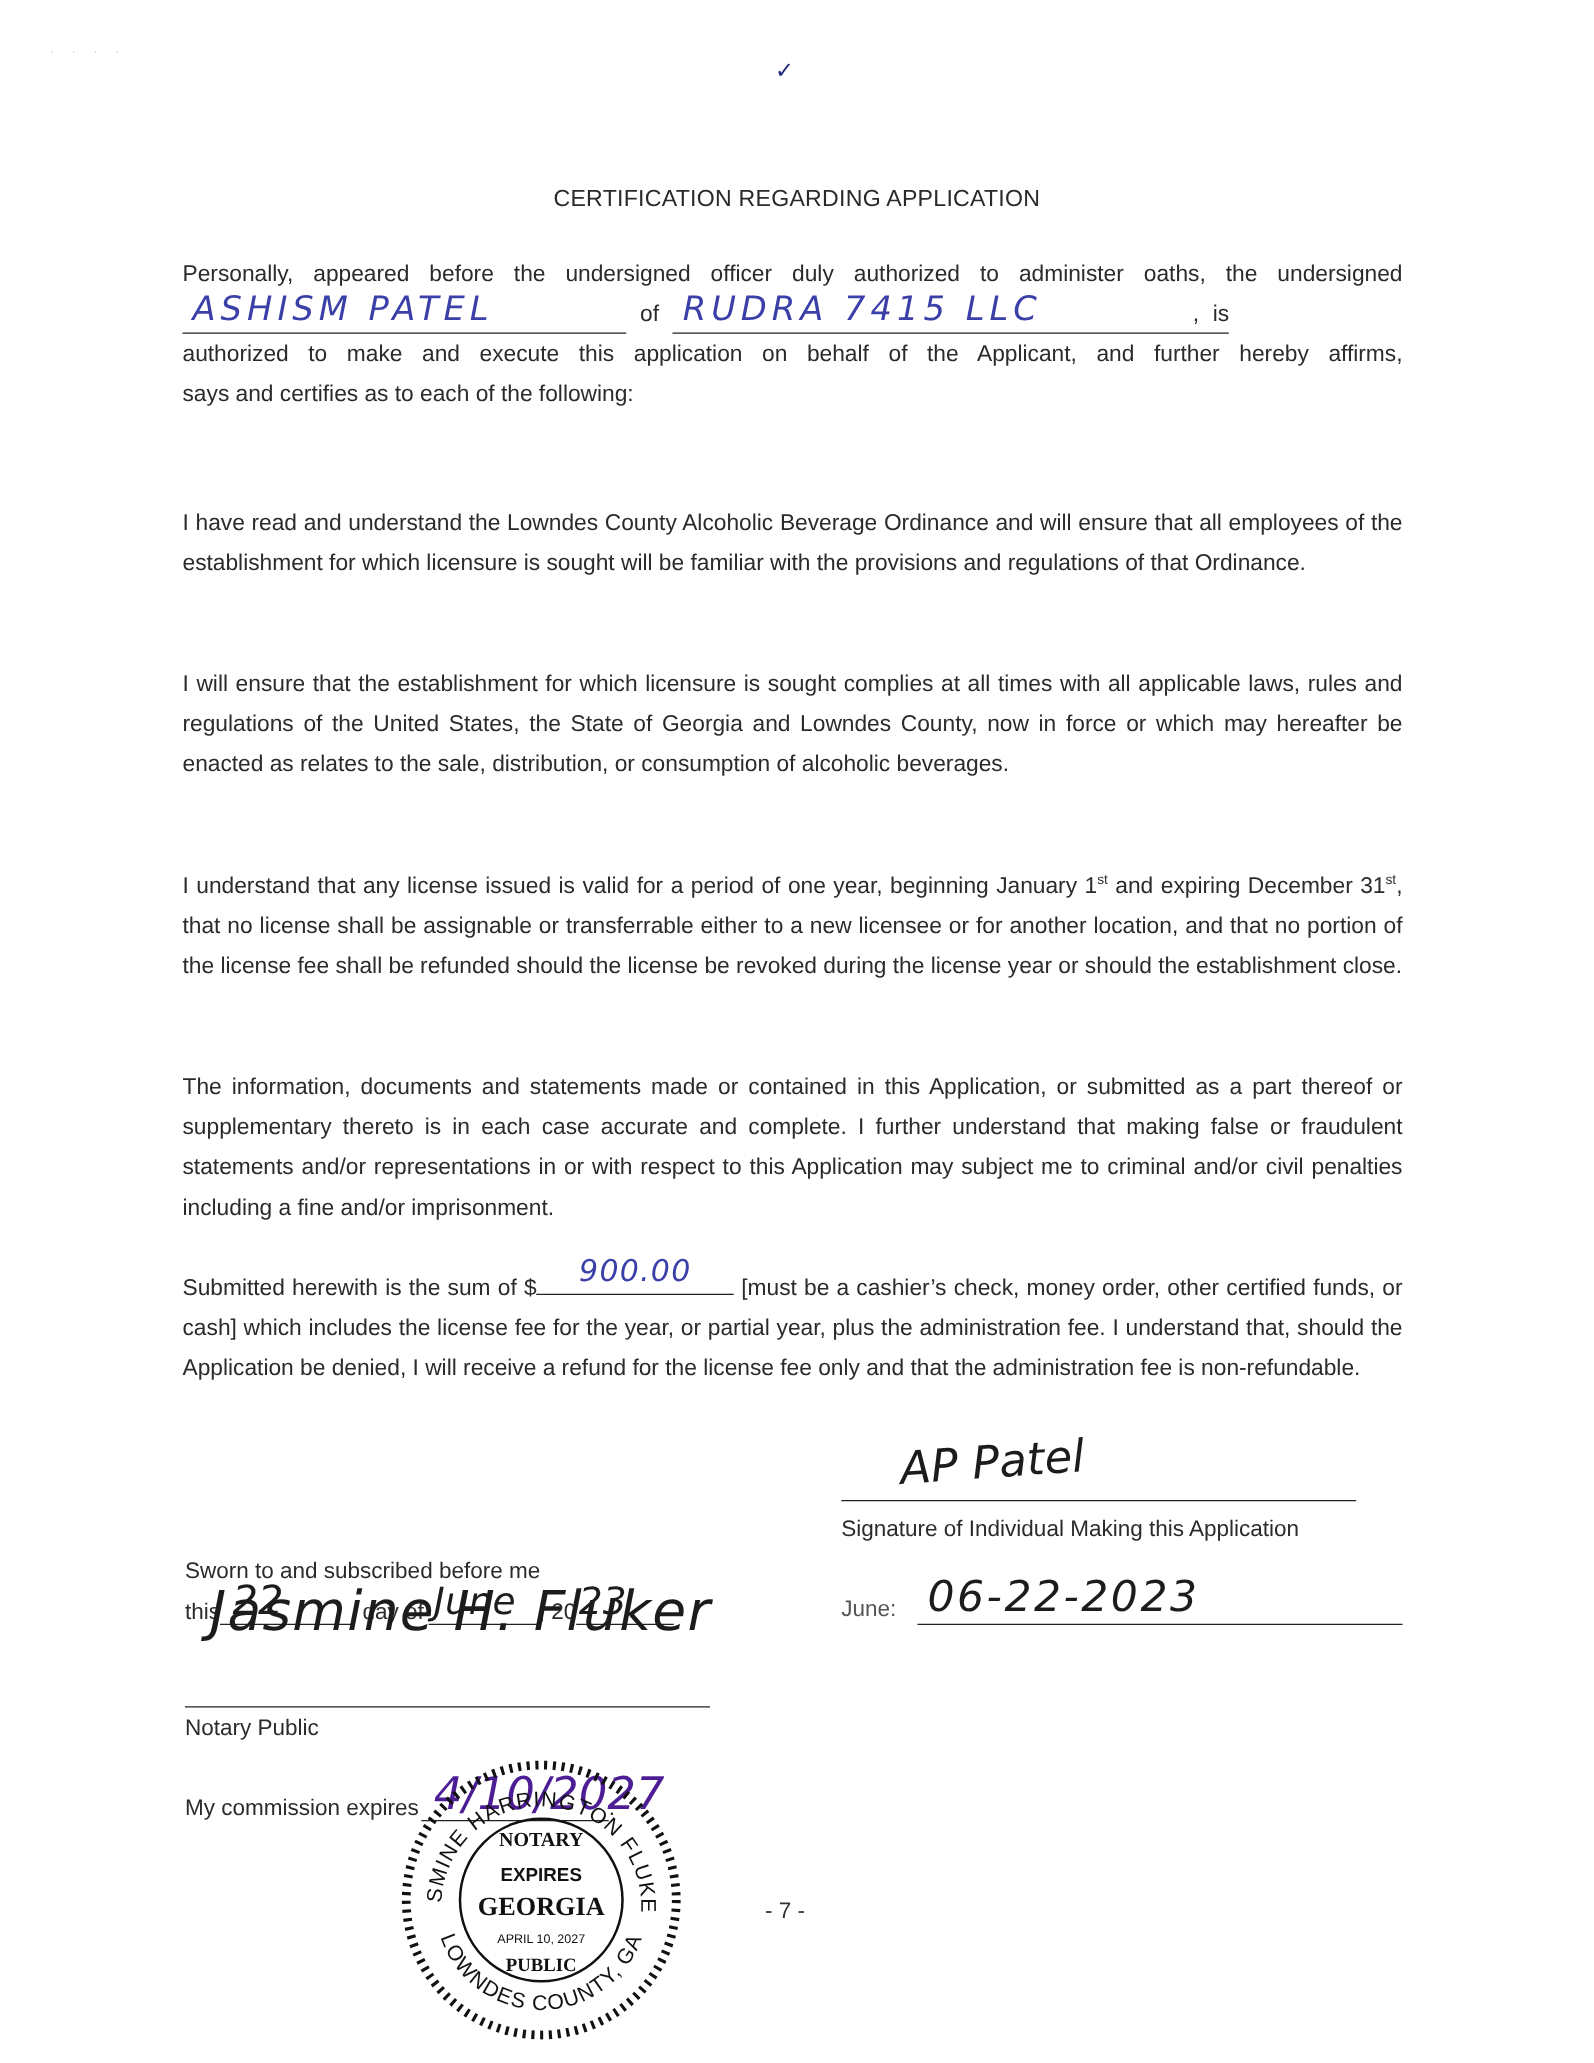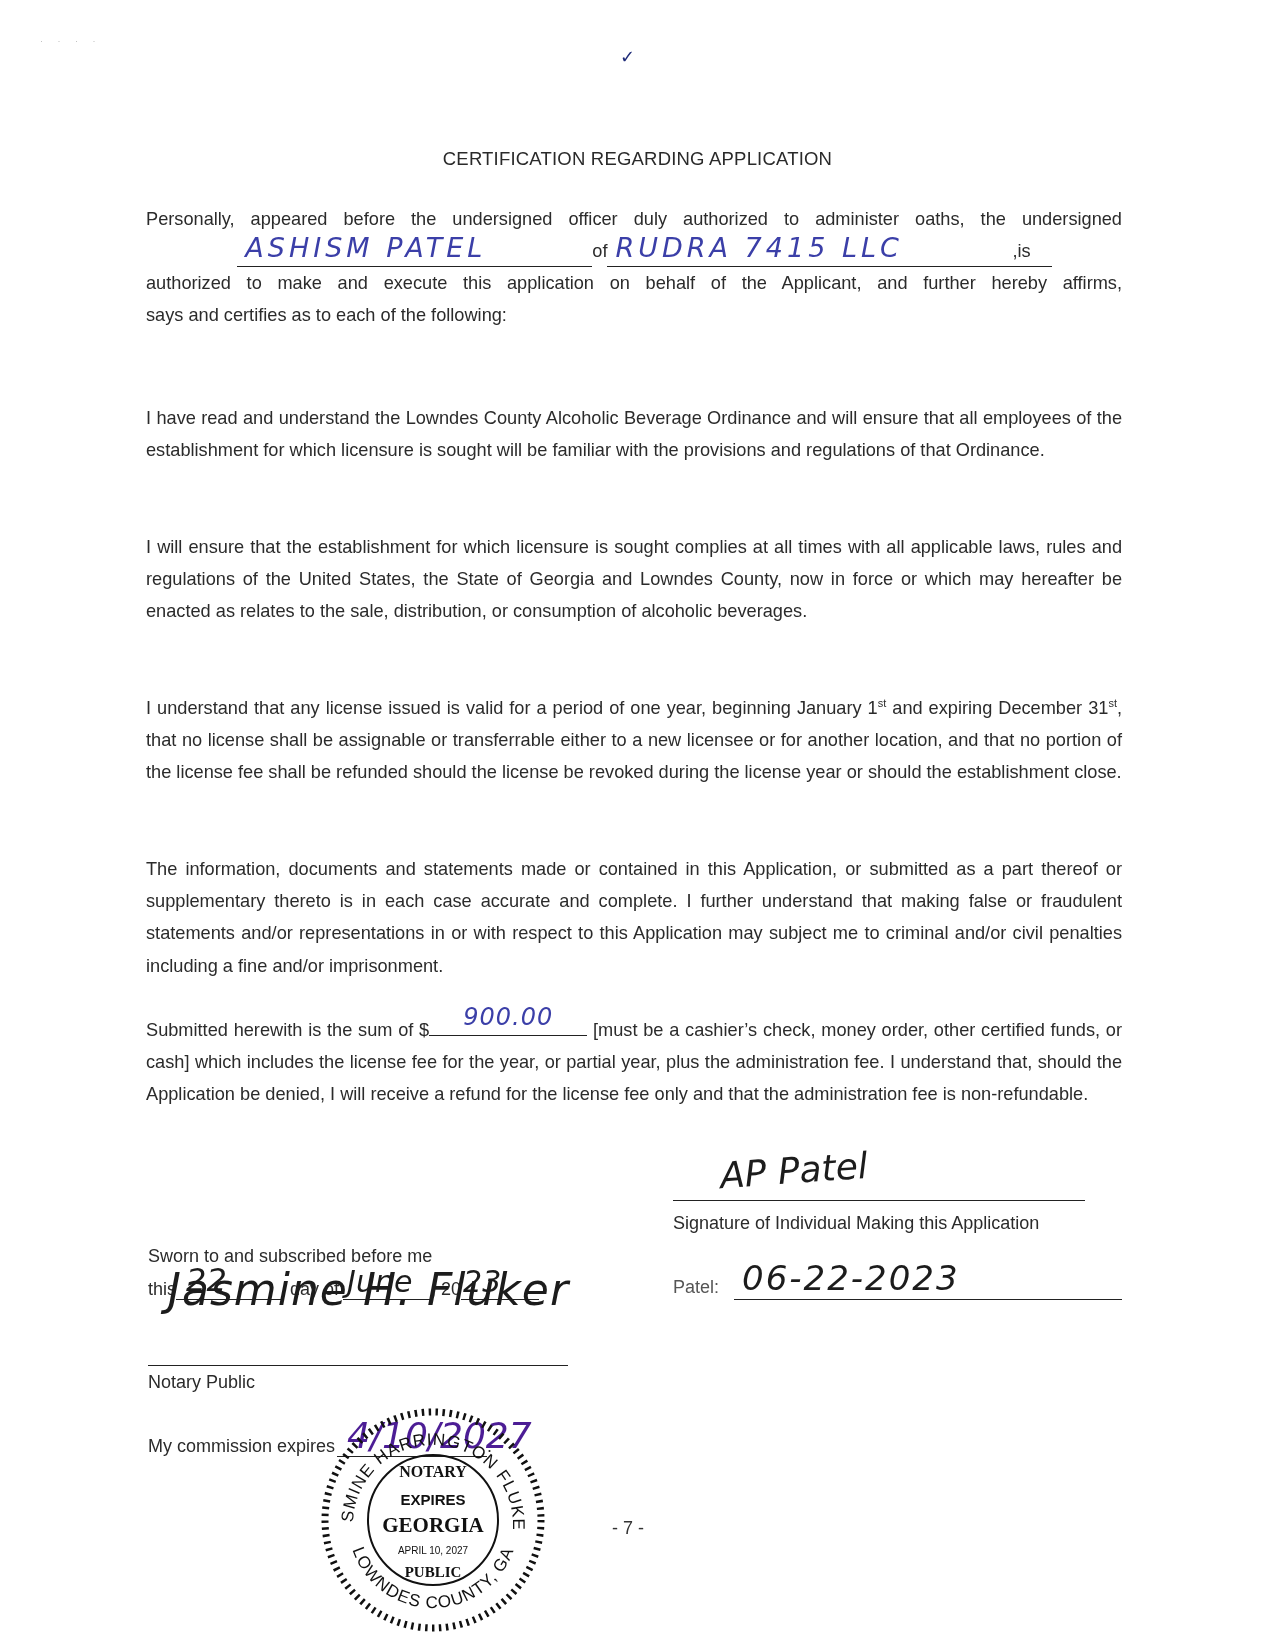--- a/index.html
+++ b/index.html
@@ -5,21 +5,21 @@
   html, body { margin:0; padding:0; background:#ffffff; }
   body { width:1275px; height:1650px; position:relative; overflow:hidden;
          font-family:"Liberation Sans", "DejaVu Sans", sans-serif; color:#222; }
   .abs { position:absolute; }
   .title { left:0; width:1275px; top:148px; text-align:center; font-size:18.5px; letter-spacing:0.2px; color:#2a2a2a; }
   .para { left:146px; width:976px; font-size:18.2px; line-height:32.2px; text-align:justify; color:#2b2b2b; }
   .para p { margin:0; }
   .hand { font-family:"DejaVu Sans", sans-serif; font-style:italic; }
   .blue { color:#3b3fa8; }
   .ink { color:#1c1c1c; }
-  .line-row { display:flex; align-items:flex-end; justify-content:center; height:32px; }
+  .line-row { display:flex; align-items:flex-end; justify-content:flex-start; height:32px;gap:11px; }
   .blank { display:inline-block; border-bottom:1.5px solid #222; position:relative; height:26px; }
   .blank .fill { position:absolute; left:8px; bottom:2px; font-size:27px; letter-spacing:4px; white-space:nowrap; }
   sup { font-size:11px; line-height:0; }
   .amount { display:inline-block; width:158px; border-bottom:1.5px solid #222; position:relative; height:18px; vertical-align:baseline; }
   .amount .fill { position:absolute; left:34px; bottom:2px; font-size:24px; letter-spacing:1px; }
   .small { font-size:18px; color:#2b2b2b; }
   .sigline { border-bottom:1.5px solid #222; }
   .seal { left:318px; top:1405px; width:230px; height:230px; }
   .tick-mark { left:620px; top:46px; font-size:18px; color:#1e2a78; font-weight:bold; }
   .pgnum { left:612px; top:1518px; font-size:18px; color:#333; }
@@ -67,21 +67,21 @@
 </div>
 
 <div class="abs para" style="top:1014px;">
   <p><span>Submitted herewith is the sum of $</span><span class="amount"><span class="fill hand blue">900.00</span></span><span> [must be a cashier’s check, money order, other certified funds, or cash] which includes the license fee for the year, or partial year, plus the administration fee.  I understand that, should the Application be denied, I will receive a refund for the license fee only and that the administration fee is non-refundable.</span></p>
 </div>
 
 <div class="abs sigline" style="left:673px; top:1200px; width:412px; height:0;"></div>
 <div class="abs hand ink" style="left:720px; top:1150px; font-size:36px; transform:rotate(-4deg);">AP Patel</div>
 <div class="abs small" style="left:673px; top:1213px;">Signature of Individual Making this Application</div>
 
-<div class="abs small" style="left:673px; top:1277px; color:#555;">Patel:</div>
+<div class="abs small" style="left:673px; top:1277px; color:#555;">June:</div>
 <div class="abs sigline" style="left:734px; top:1299px; width:388px; height:0;"></div>
 <div class="abs hand ink" style="left:742px; top:1258px; font-size:34px; letter-spacing:2px;">06-22-2023</div>
 
 <div class="abs small" style="left:148px; top:1246px;">Sworn to and subscribed before me</div>
 <div class="abs small" style="left:148px; top:1279px; display:flex; align-items:flex-end;">
   <span>this</span>
   <span style="display:inline-block; width:108px; border-bottom:1.5px solid #222; position:relative; height:20px;">
     <span class="hand ink" style="position:absolute; left:10px; bottom:0; font-size:32px;">22</span>
   </span>
   <span style="margin-left:6px;">day of</span>

